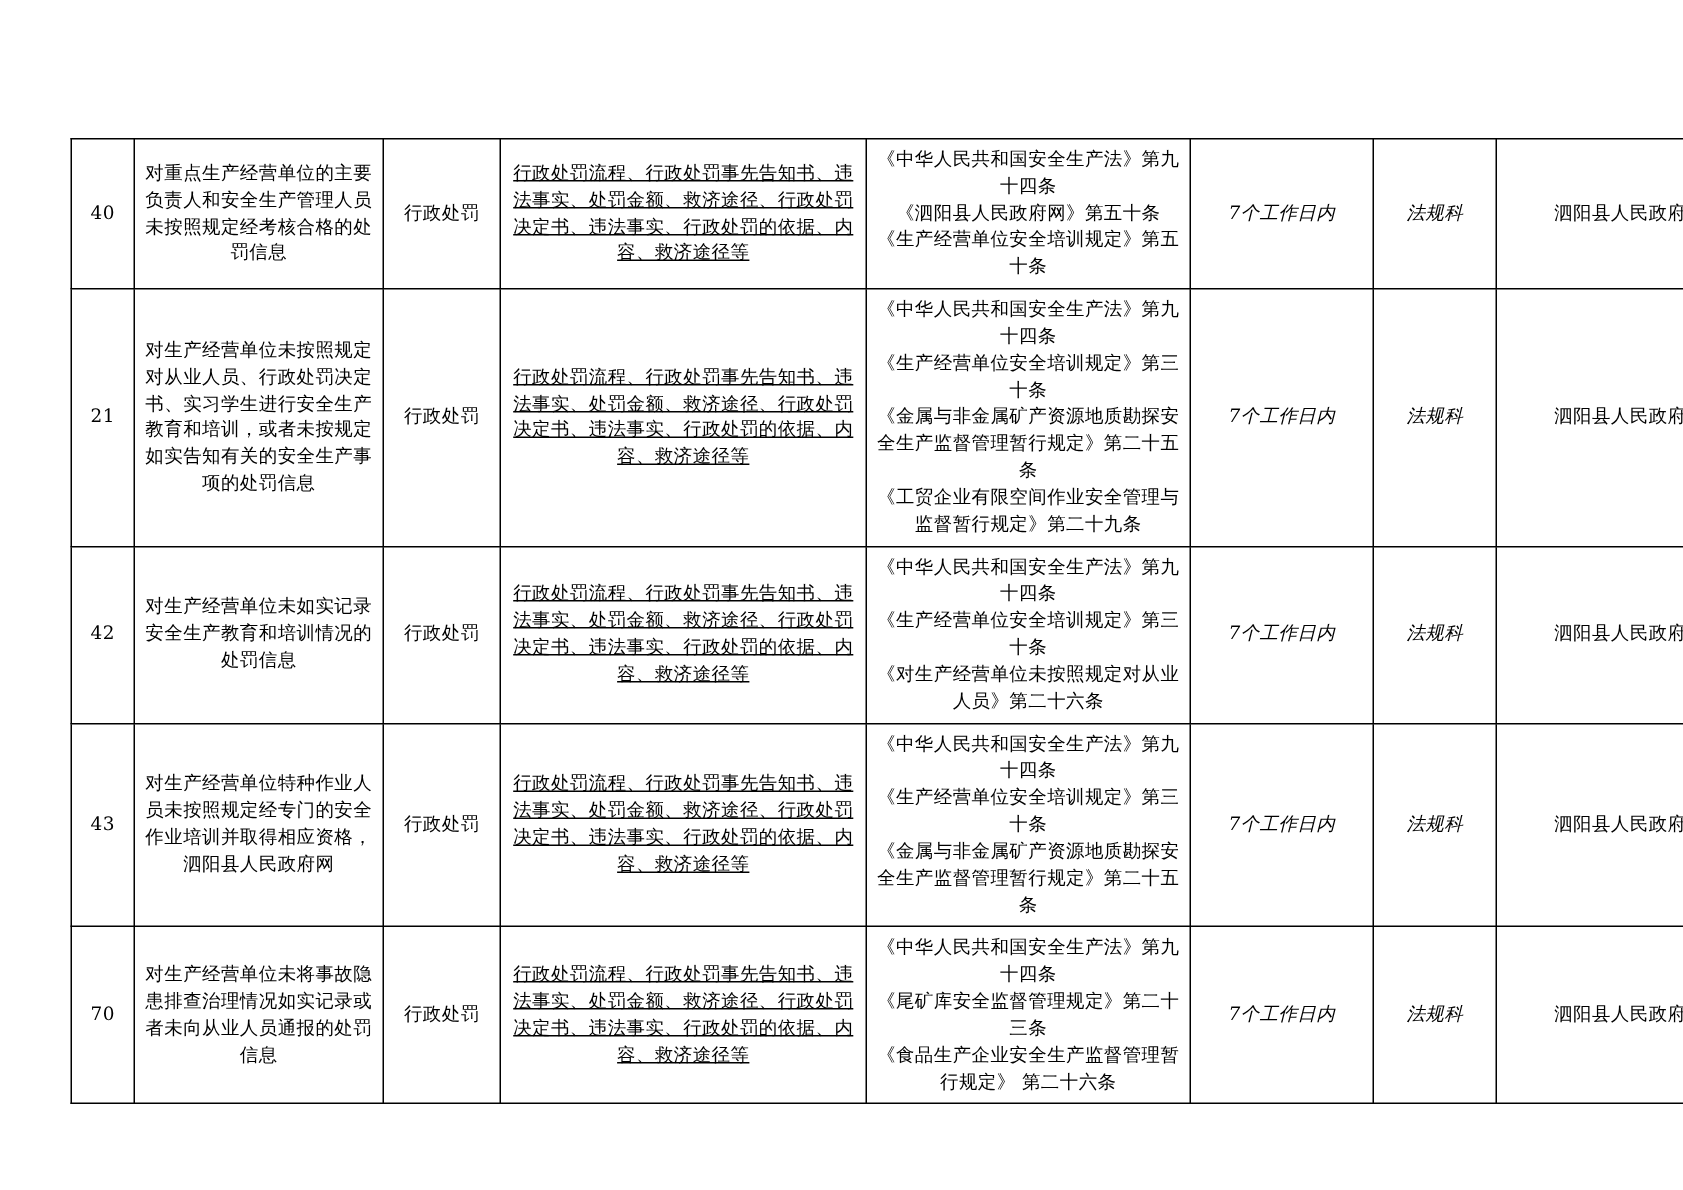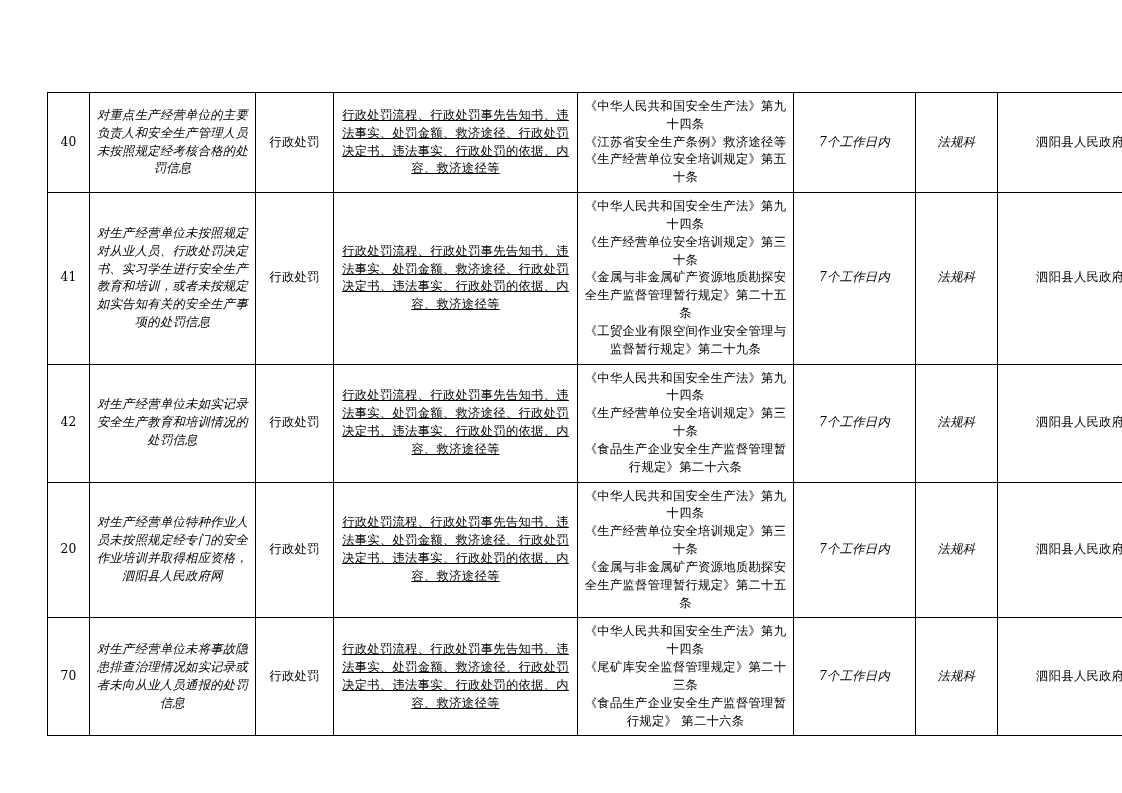--- a/index.html
+++ b/index.html
@@ -46,21 +46,20 @@
   col.c-src   { width: 178px; }
 
   td.cell-index {
     font-size: 12.5px;
   }
   td.cell-name {
     text-align: justify;
     text-align-last: center;
     padding-left: 8px;
     padding-right: 8px;
-    font-style: italic;
   }
   td.cell-content {
     text-align: justify;
     text-align-last: center;
     padding-left: 7px;
     padding-right: 7px;
     text-decoration: underline;
   }
   td.cell-basis {
     text-align: center;
@@ -96,29 +95,29 @@
       <col class="c-src">
     </colgroup>
     <tbody>
       <tr>
         <td class="cell-index">40</td>
         <td class="cell-name">对重点生产经营单位的主要负责人和安全生产管理人员未按照规定经考核合格的处罚信息</td>
         <td class="cell-type">行政处罚</td>
         <td class="cell-content">行政处罚流程、行政处罚事先告知书、违法事实、处罚金额、救济途径、行政处罚决定书、违法事实、行政处罚的依据、内容、救济途径等</td>
         <td class="cell-basis">
           <span class="basis-line">《中华人民共和国安全生产法》第九十四条</span>
-          <span class="basis-line">《江苏省安全生产条例》救济途径等</span>
+          <span class="basis-line">《泗阳县人民政府网》第五十条</span>
           <span class="basis-line">《生产经营单位安全培训规定》第五十条</span>
         </td>
         <td class="cell-time">7个工作日内</td>
         <td class="cell-dept">法规科</td>
         <td class="cell-src">泗阳县人民政府网</td>
       </tr>
       <tr>
-        <td class="cell-index">41</td>
+        <td class="cell-index">21</td>
         <td class="cell-name">对生产经营单位未按照规定对从业人员、行政处罚决定书、实习学生进行安全生产教育和培训，或者未按规定如实告知有关的安全生产事项的处罚信息</td>
         <td class="cell-type">行政处罚</td>
         <td class="cell-content">行政处罚流程、行政处罚事先告知书、违法事实、处罚金额、救济途径、行政处罚决定书、违法事实、行政处罚的依据、内容、救济途径等</td>
         <td class="cell-basis">
           <span class="basis-line">《中华人民共和国安全生产法》第九十四条</span>
           <span class="basis-line">《生产经营单位安全培训规定》第三十条</span>
           <span class="basis-line">《金属与非金属矿产资源地质勘探安全生产监督管理暂行规定》第二十五条</span>
           <span class="basis-line">《工贸企业有限空间作业安全管理与监督暂行规定》第二十九条</span>
         </td>
         <td class="cell-time">7个工作日内</td>
@@ -126,28 +125,28 @@
         <td class="cell-src">泗阳县人民政府网</td>
       </tr>
       <tr>
         <td class="cell-index">42</td>
         <td class="cell-name">对生产经营单位未如实记录安全生产教育和培训情况的处罚信息</td>
         <td class="cell-type">行政处罚</td>
         <td class="cell-content">行政处罚流程、行政处罚事先告知书、违法事实、处罚金额、救济途径、行政处罚决定书、违法事实、行政处罚的依据、内容、救济途径等</td>
         <td class="cell-basis">
           <span class="basis-line">《中华人民共和国安全生产法》第九十四条</span>
           <span class="basis-line">《生产经营单位安全培训规定》第三十条</span>
-          <span class="basis-line">《食品生产企业安全生产监督管理暂行规定》第二十六条</span>
+          <span class="basis-line">《对生产经营单位未按照规定对从业人员》第二十六条</span>
         </td>
         <td class="cell-time">7个工作日内</td>
         <td class="cell-dept">法规科</td>
         <td class="cell-src">泗阳县人民政府网</td>
       </tr>
       <tr>
-        <td class="cell-index">20</td>
+        <td class="cell-index">43</td>
         <td class="cell-name">对生产经营单位特种作业人员未按照规定经专门的安全作业培训并取得相应资格，泗阳县人民政府网</td>
         <td class="cell-type">行政处罚</td>
         <td class="cell-content">行政处罚流程、行政处罚事先告知书、违法事实、处罚金额、救济途径、行政处罚决定书、违法事实、行政处罚的依据、内容、救济途径等</td>
         <td class="cell-basis">
           <span class="basis-line">《中华人民共和国安全生产法》第九十四条</span>
           <span class="basis-line">《生产经营单位安全培训规定》第三十条</span>
           <span class="basis-line">《金属与非金属矿产资源地质勘探安全生产监督管理暂行规定》第二十五条</span>
         </td>
         <td class="cell-time">7个工作日内</td>
         <td class="cell-dept">法规科</td>

